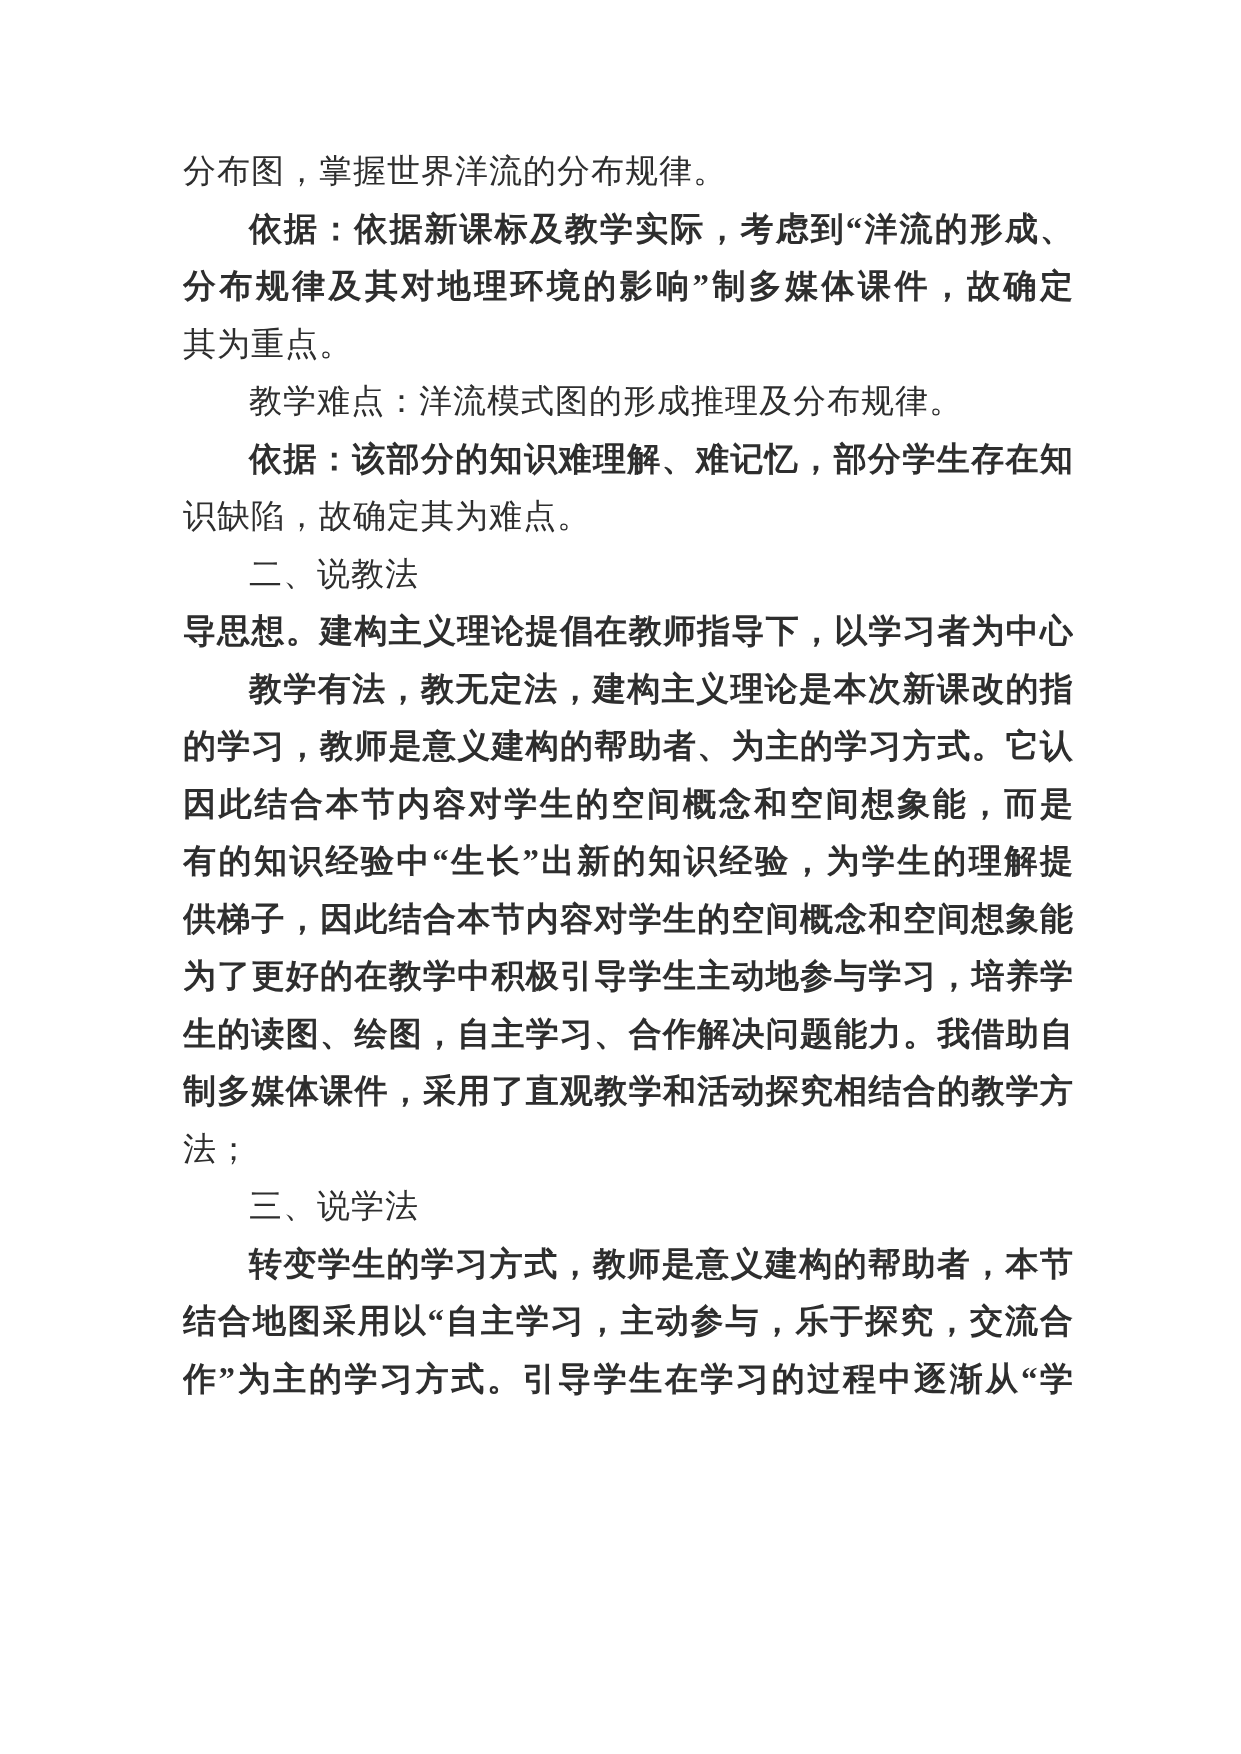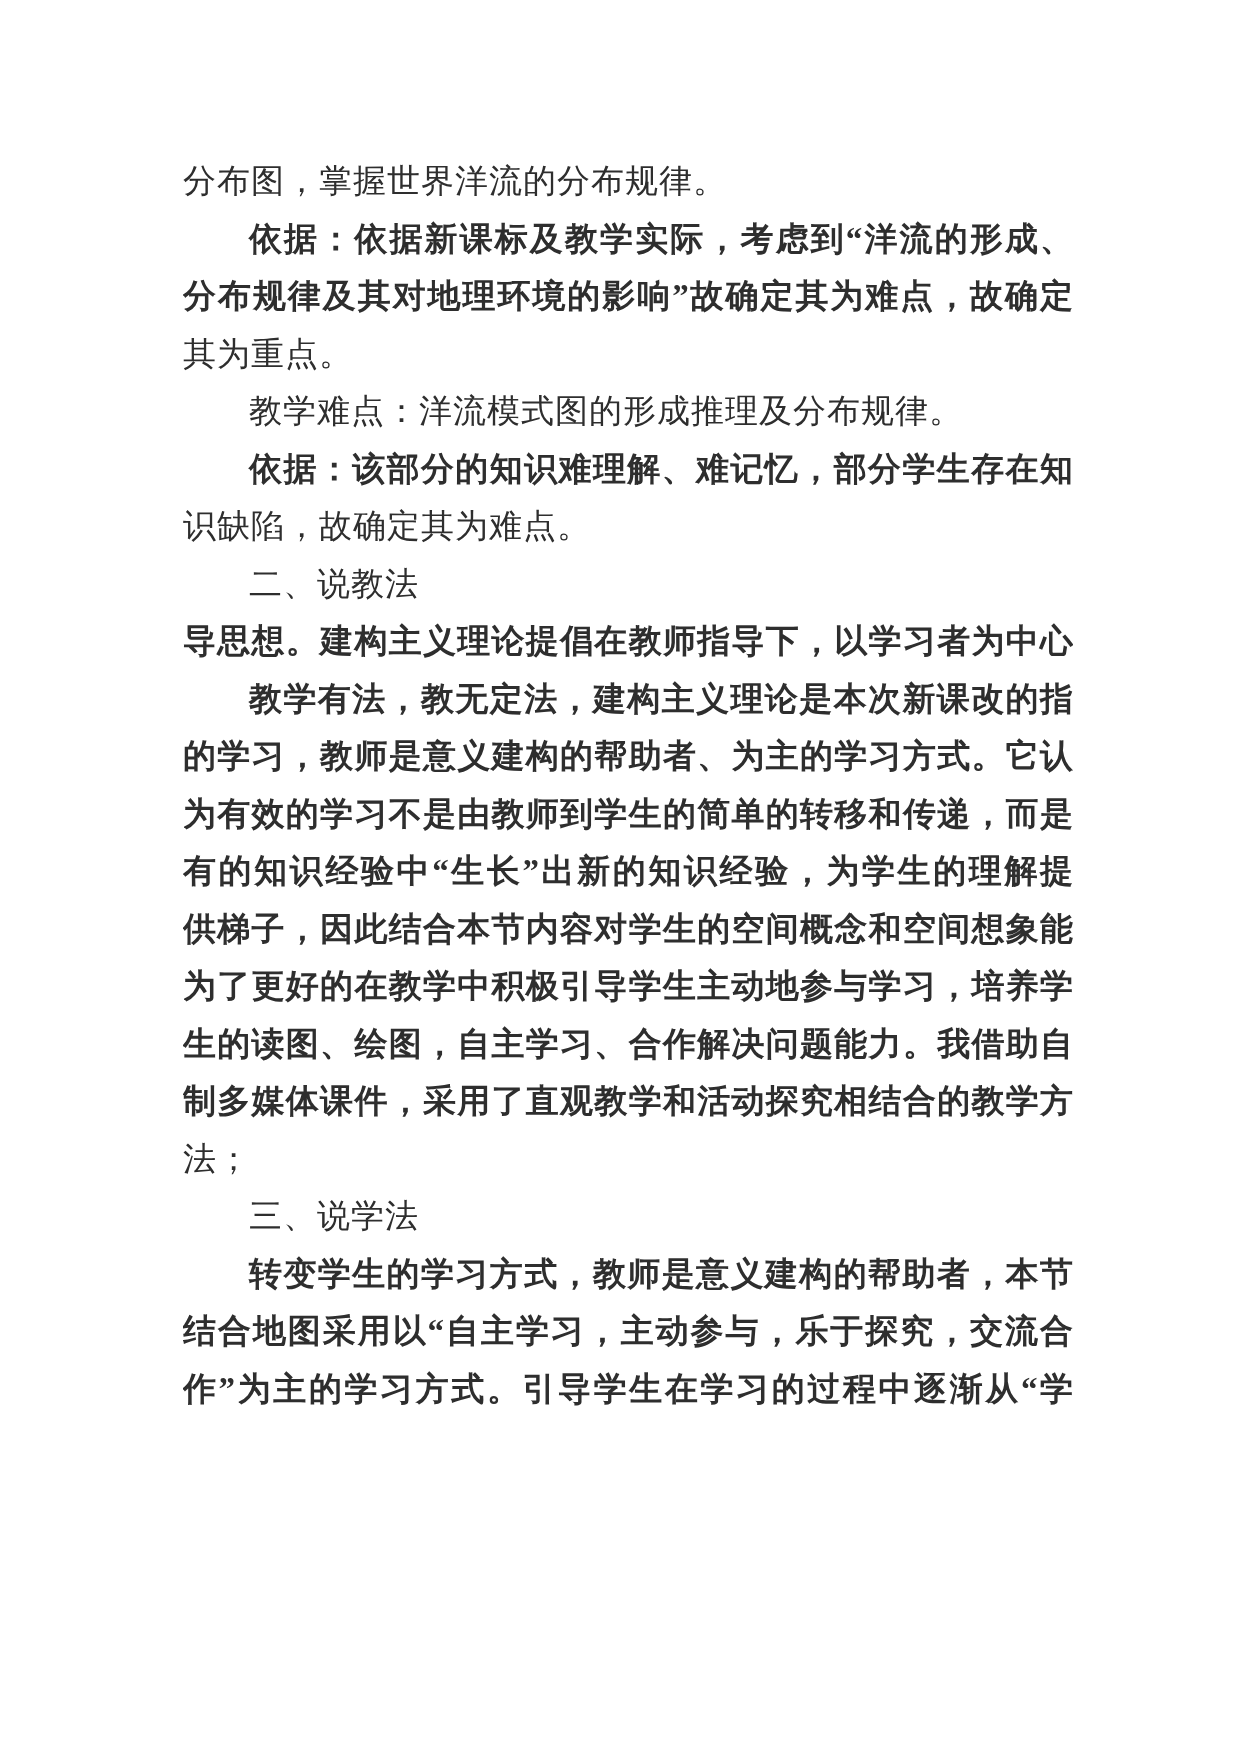--- a/index.html
+++ b/index.html
@@ -10,21 +10,21 @@
   .page {
     position: relative;
     width: 1241px;
     height: 1754px;
     background: #ffffff;
     overflow: hidden;
   }
   .text-block {
     position: absolute;
     left: 183px;
-    top: 153px;
+    top: 143px;
     width: 890px;
   }
   .line {
     height: 57.5px;
     line-height: 57.5px;
     font-size: 33px;
     color: #2e2e2e;
     letter-spacing: 1px;
     white-space: nowrap;
     font-weight: 400;
@@ -41,30 +41,30 @@
     text-indent: 2em;
   }
 </style>
 </head>
 <body>
 
 <div class="page">
   <div class="text-block" id="text-block">
       <div class="line">分布图，掌握世界洋流的分布规律。</div>
       <div class="line indent justify">依据：依据新课标及教学实际，考虑到“洋流的形成、</div>
-      <div class="line justify">分布规律及其对地理环境的影响”故确定其为难点，故确定</div>
+      <div class="line justify">分布规律及其对地理环境的影响”制多媒体课件，故确定</div>
       <div class="line">其为重点。</div>
       <div class="line indent">教学难点：洋流模式图的形成推理及分布规律。</div>
       <div class="line indent justify">依据：该部分的知识难理解、难记忆，部分学生存在知</div>
       <div class="line">识缺陷，故确定其为难点。</div>
       <div class="line indent">二、说教法</div>
       <div class="line justify">导思想。建构主义理论提倡在教师指导下，以学习者为中心</div>
       <div class="line indent justify">教学有法，教无定法，建构主义理论是本次新课改的指</div>
       <div class="line justify">的学习，教师是意义建构的帮助者、为主的学习方式。它认</div>
-      <div class="line justify">为有效的学习不是由教师到学生的简单的转移和传递，而是</div>
+      <div class="line justify">因此结合本节内容对学生的空间概念和空间想象能，而是</div>
       <div class="line justify">有的知识经验中“生长”出新的知识经验，为学生的理解提</div>
       <div class="line justify">供梯子，因此结合本节内容对学生的空间概念和空间想象能</div>
       <div class="line justify">为了更好的在教学中积极引导学生主动地参与学习，培养学</div>
       <div class="line justify">生的读图、绘图，自主学习、合作解决问题能力。我借助自</div>
       <div class="line justify">制多媒体课件，采用了直观教学和活动探究相结合的教学方</div>
       <div class="line">法；</div>
       <div class="line indent">三、说学法</div>
       <div class="line indent justify">转变学生的学习方式，教师是意义建构的帮助者，本节课</div>
       <div class="line justify">结合地图采用以“自主学习，主动参与，乐于探究，交流合</div>
       <div class="line justify">作”为主的学习方式。引导学生在学习的过程中逐渐从“学</div>

